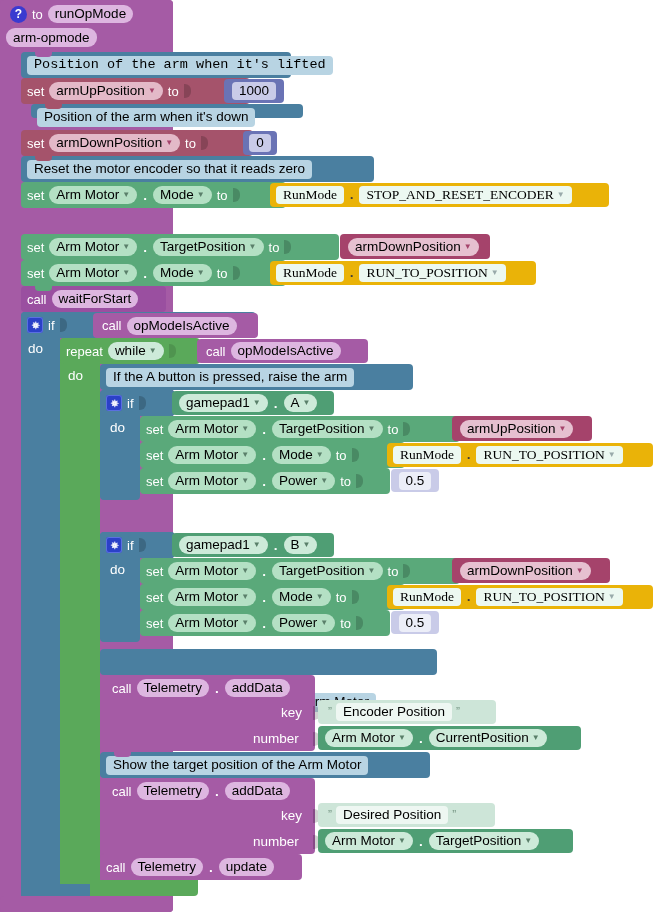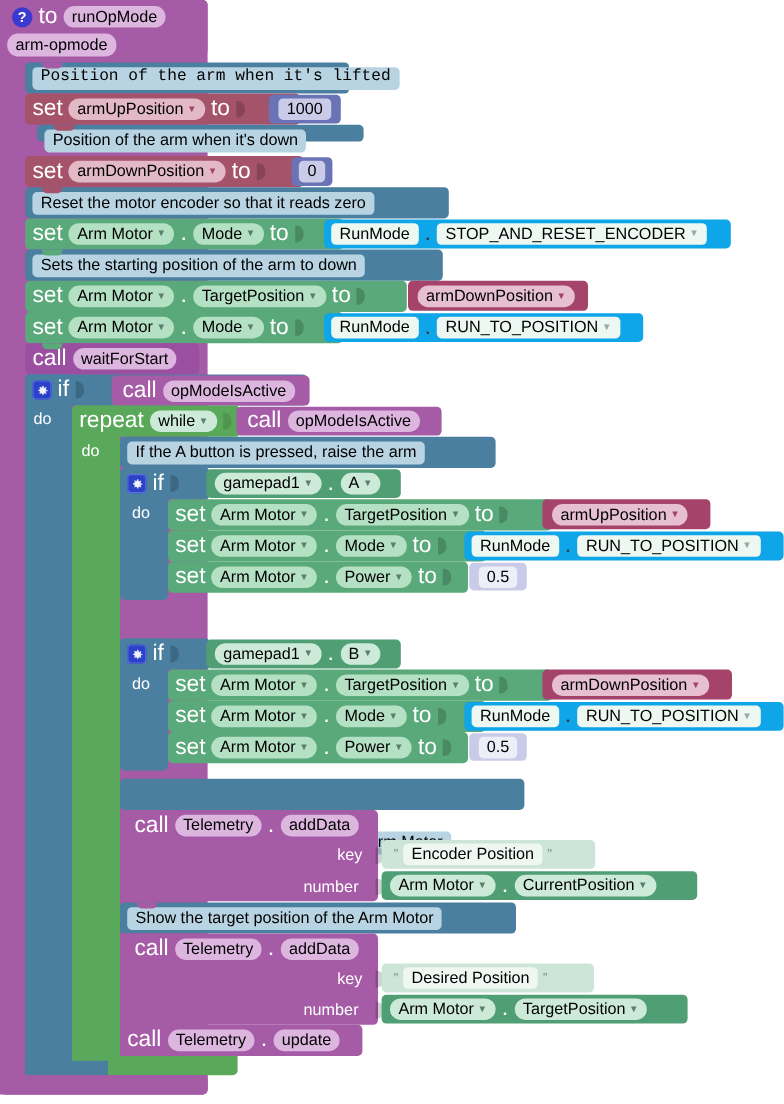--- a/index.html
+++ b/index.html
@@ -24,39 +24,39 @@
   .c-comment     {background:#4a7fa0;}   
   .c-comment-f   {background:#b8d4e3;}
   .c-setvar      {background:#a5536b;}   
   .c-setvar-f    {background:#e3b9c8;}
   .c-getvar      {background:#a5436b;}
   .c-getvar-f    {background:#e6c0d0;}
   .c-num         {background:#6a73b5;}   
   .c-num-f       {background:#c9cbe8;}
   .c-motor       {background:#5aa97a;}   
   .c-motor-f     {background:#b4e0c4;}
-  .c-enum        {background:#0ea5e9;}   
+  .c-enum        {background:#eab308;font-family:Liberation Serif, serif;}   
   .c-enum-f      {background:#ecf8f1;}
   .c-getter      {background:#4f9e74;}   
   .c-getter-f    {background:#cdead9;}
   .c-str         {background:#cde5d8;}   
   .c-str-f       {background:#eef7f2;}
   .c-if          {background:#4a7fa0;}   
   .c-loop        {background:#5aa95a;}   
   .c-loop-f      {background:#cdead9;}
   .c-call-f      {background:#ddb6e0;}
 
   
   .fld{
     display:inline-flex;align-items:center;gap:3px;
     height:18px;padding:0 7px;border-radius:9px;
     color:#000;white-space:nowrap;font-size:13.5px;line-height:1;
   }
   .fld.sq{border-radius:4px;}
-  .lbl{color:#ffffff;white-space:nowrap;font-size:19px;}
+  .lbl{color:#ffffff;white-space:nowrap;font-size:13px;}
   .dot{color:#ffffff;font-weight:bold;padding:0 1px;}
   .dot.dk{color:#3a3a3a;}
   .caret{font-size:8px;color:#5a7f6a;line-height:1;}
   .caret.pink{color:#a5436b;}
   .caret.grey{color:#9aa;}
 
   
   .gear{
     width:16px;height:16px;border-radius:3px;background:#2b41c8;
     display:inline-flex;align-items:center;justify-content:center;flex:0 0 auto;
@@ -177,26 +177,20 @@
     <div class="row" style="height:24px;">
       <span class="fld sq c-enum-f" style="height:18px;">RunMode</span>
       <span class="dot dk">.</span>
       <span class="fld sq c-enum-f" style="height:18px;">
         <span>STOP_AND_RESET_ENCODER</span>
           <span class="caret grey">▼</span>
       </span>
     </div>
   </div>
 
-  <div class="blk c-comment" style="left:21px;top:208px;width:348px;height:26px;">
-    <div class="notch" style="background:#5aa97a;"></div>
-    <div class="row" style="padding-left:6px;">
-      <span class="fld sq c-comment-f" style="height:19px;">Sets the starting position of the arm to down</span>
-    </div>
-  </div>
 
   <div class="blk c-motor" style="left:21px;top:234px;width:318px;height:26px;">
     <div class="row">
       <span class="lbl">set</span>
       <span class="fld c-motor-f">
         <span>Arm Motor</span>
           <span class="caret">▼</span>
       </span>
       <span class="dot">.</span>
       <span class="fld c-motor-f">

